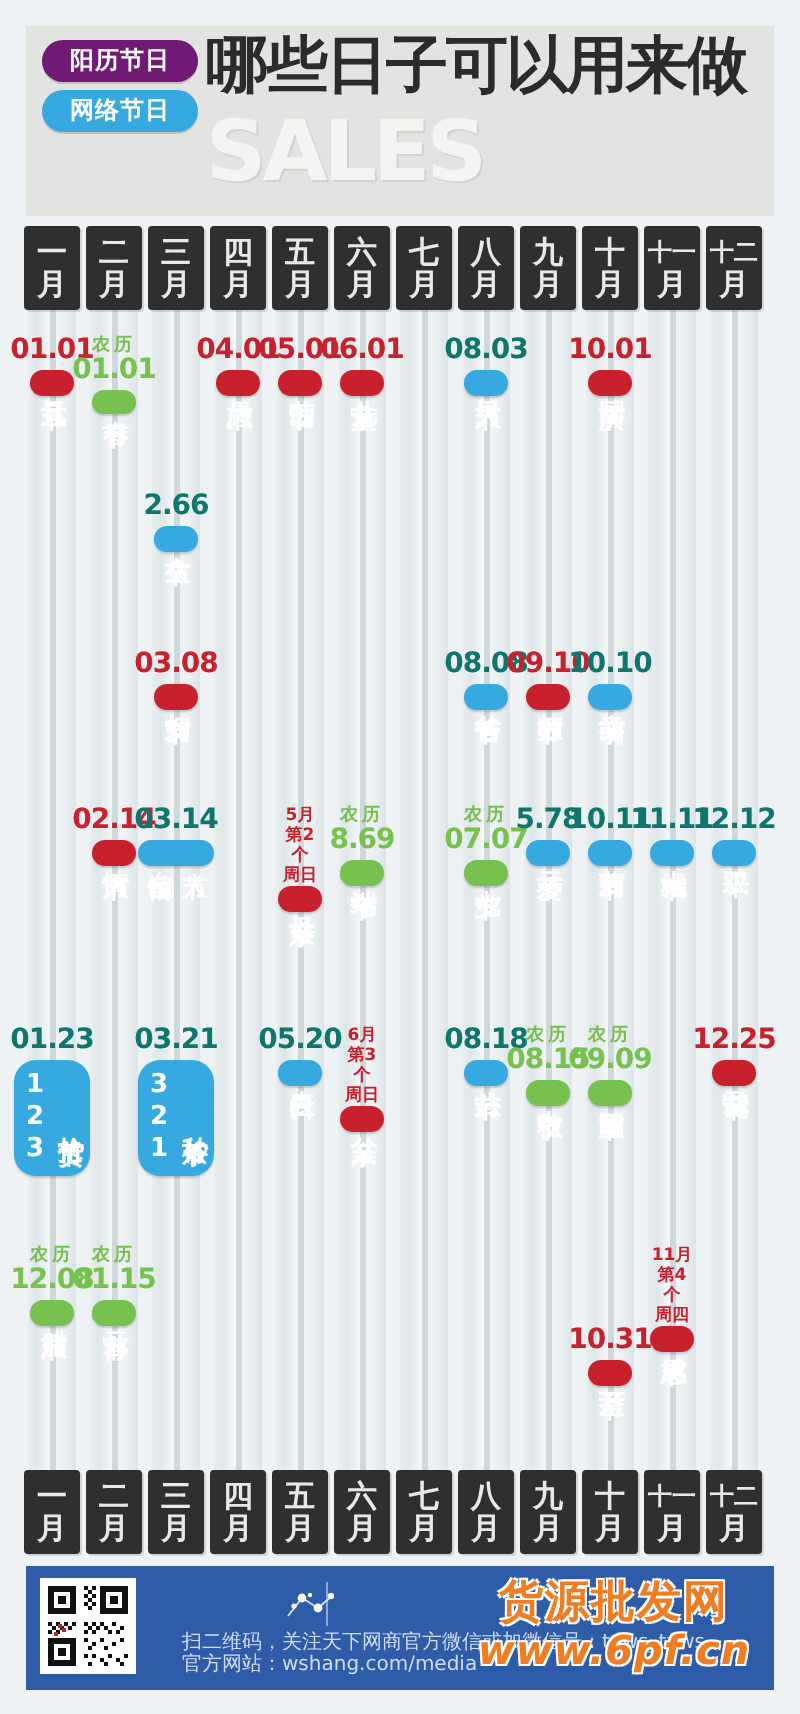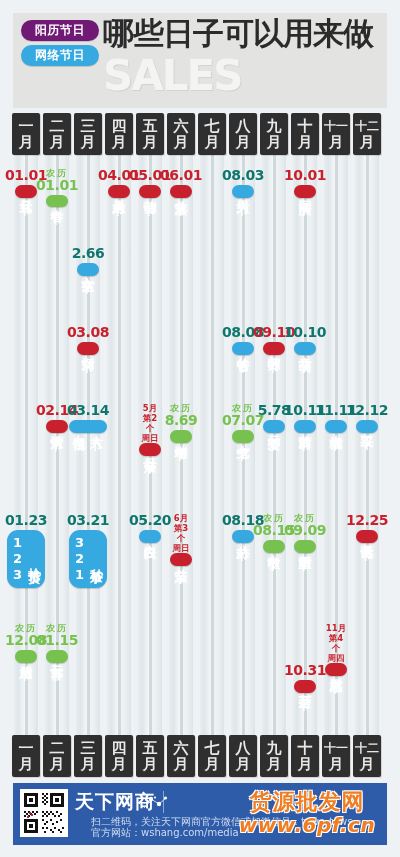--- a/index.html
+++ b/index.html
@@ -568,23 +568,20 @@
           <rect x="20" y="21" width="1" height="1"></rect>
         </g>
         <g fill="#c0232c">
           <rect x="4.5" y="11.5" width="1" height="1"></rect>
             <rect x="5.5" y="12.5" width="1" height="1"></rect>
           <rect x="3.5" y="13.5" width="1" height="1"></rect>
         </g>
       </svg>
     </div>
 
-    <div class="brand">
-      <div class="brandname">天下网商</div>
-    </div>
     <div class="vbar"></div>
 
     <div class="logodots">
       <svg width="28" height="16" viewBox="0 0 28 16">
         <g stroke="#cfdcf0" stroke-width="1" fill="none">
           <path d="M3 13 L10 4 L18 9 L25 3"></path>
         </g>
         <g fill="#fff">
           <circle cx="10" cy="4" r="2.2"></circle>
             <circle cx="18" cy="9" r="2.2"></circle>

